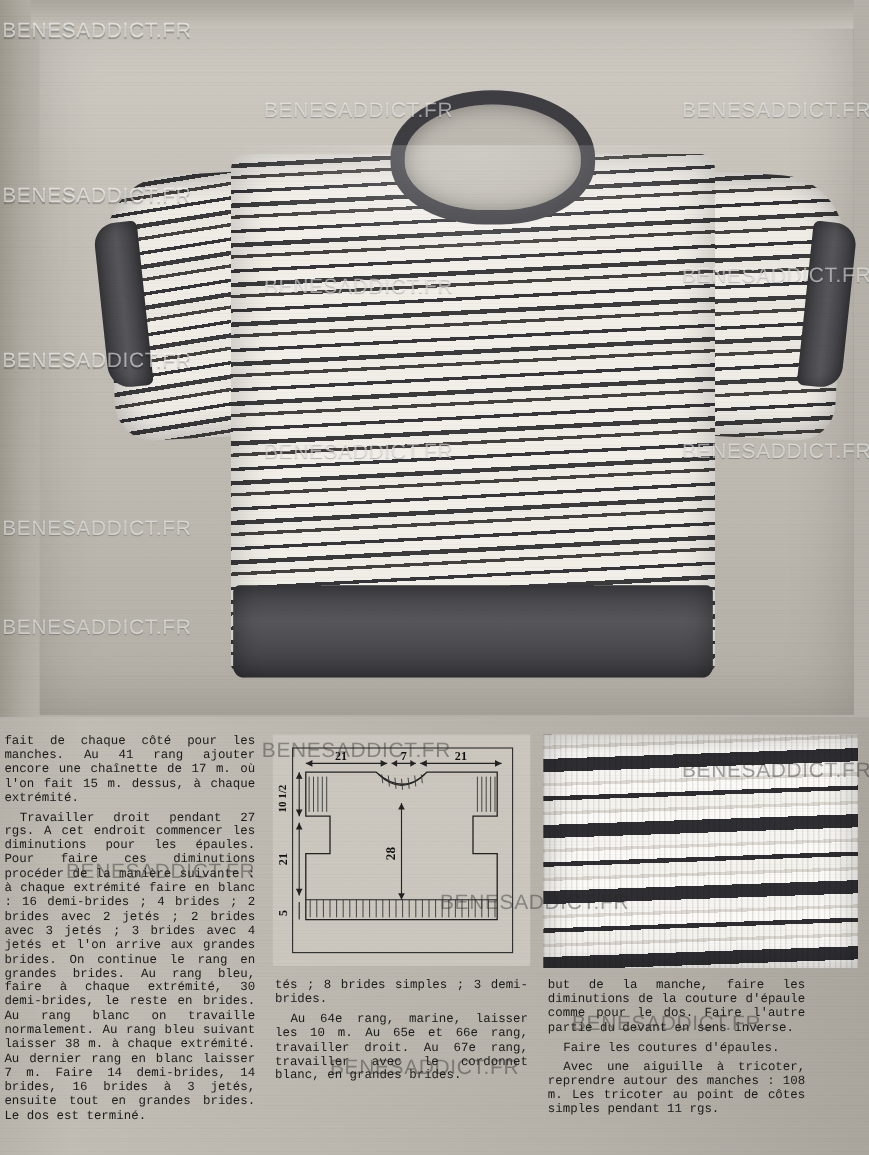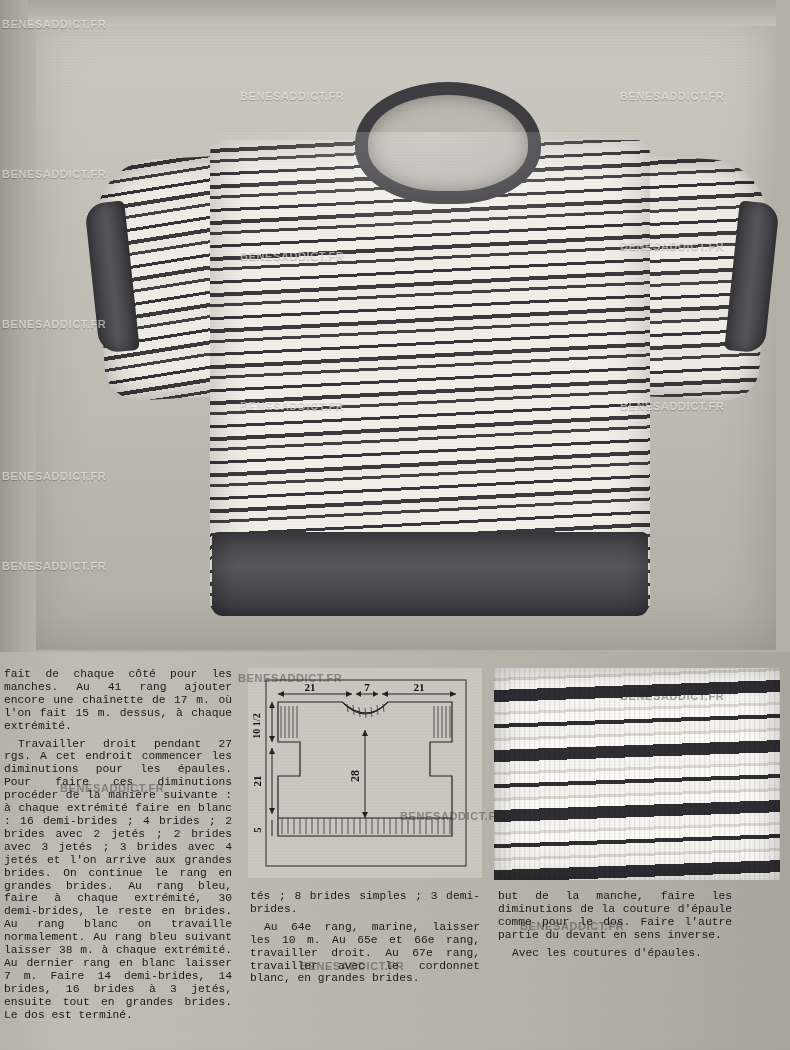--- a/index.html
+++ b/index.html
@@ -212,22 +212,22 @@
     inset: 0;
     background-image: repeating-linear-gradient(90deg, rgba(0,0,0,0.10) 0px, rgba(0,0,0,0) 2px, rgba(0,0,0,0) 5px);
     mix-blend-mode: multiply;
   }
 
   
   .wm {
     position: absolute;
     color: rgba(255,255,255,0.55);
     font-family: "Liberation Sans", sans-serif;
-    font-size: 11px;
-    font-weight: bold;
+    font-size: 19px;
+    font-weight: normal;
     letter-spacing: .6px;
     white-space: nowrap;
     pointer-events: none;
     text-shadow: 0 1px 1px rgba(0,0,0,0.25);
   }
   .wm.dark { color: rgba(40,40,40,0.42); text-shadow: none; }
 </style>
 </head>
 <body>
 
@@ -361,21 +361,22 @@
       <p class="indent">Travailler droit pendant 27 rgs. A cet endroit commencer les diminutions pour les épaules. Pour faire ces diminutions procéder de la manière suivante : à chaque extrémité faire en blanc : 16 demi-brides ; 4 brides ; 2 brides avec 2 jetés ; 2 brides avec 3 jetés ; 3 brides avec 4 jetés et l'on arrive aux grandes brides. On continue le rang en grandes brides. Au rang bleu, faire à chaque extrémité, 30 demi-brides, le reste en brides. Au rang blanc on travaille normalement. Au rang bleu suivant laisser 38 m. à chaque extrémité. Au dernier rang en blanc laisser 7 m. Faire 14 demi-brides, 14 brides, 16 brides à 3 jetés, ensuite tout en grandes brides. Le dos est terminé.</p>
     </div>
 
     <div class="col col-2">
       <p>tés ; 8 brides simples ; 3 demi-brides.</p>
       <p class="indent">Au 64e rang, marine, laisser les 10 m. Au 65e et 66e rang, travailler droit. Au 67e rang, travailler avec le cordonnet blanc, en grandes brides.</p>
     </div>
 
     <div class="col col-3">
       <p>but de la manche, faire les diminutions de la couture d'épaule comme pour le dos. Faire l'autre partie du devant en sens inverse.</p>
-      <p class="indent">Avec les coutures d'épaules.</p>
+      <p class="indent">Faire les coutures d'épaules.</p>
+      <p class="indent">Avec une aiguille à tricoter, reprendre autour des manches : 108 m. Les tricoter au point de côtes simples pendant 11 rgs.</p>
     </div>
 
   </div>
 
   <div id="watermark-layer">
       <div class="wm" style="left: 2px; top: 18px;">BENESADDICT.FR</div>
       <div class="wm" style="left: 2px; top: 168px;">BENESADDICT.FR</div>
       <div class="wm" style="left: 2px; top: 318px;">BENESADDICT.FR</div>
       <div class="wm" style="left: 2px; top: 470px;">BENESADDICT.FR</div>
       <div class="wm" style="left: 2px; top: 560px;">BENESADDICT.FR</div>

